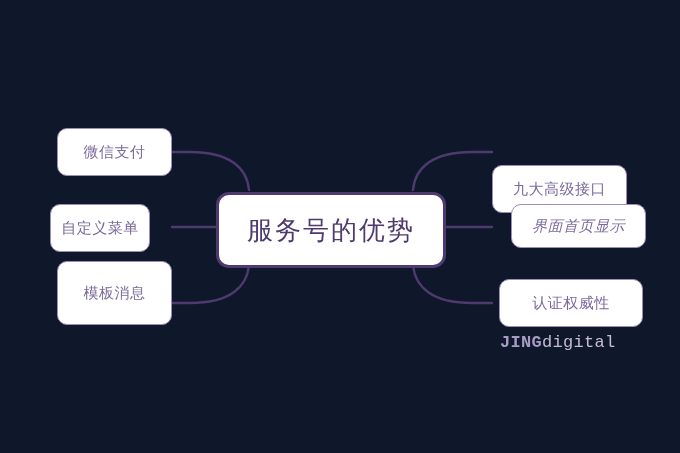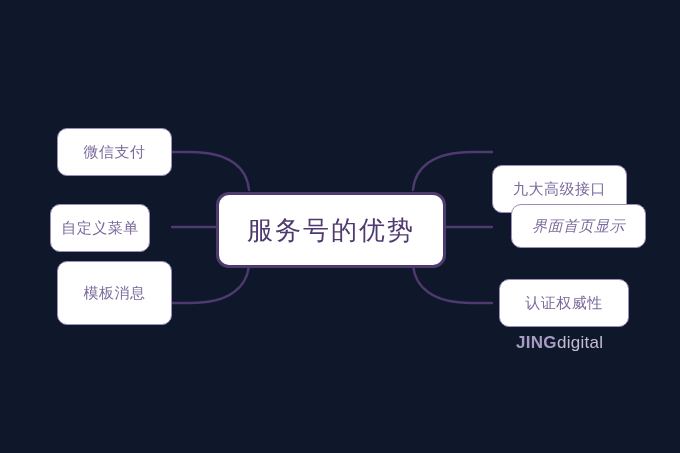--- a/index.html
+++ b/index.html
@@ -102,22 +102,22 @@
   <div class="node center-node" style="left:216px; top:192px; width:230px; height:76px;">
     <span>服务号的优势</span>
   </div>
 
   <div class="node leaf-node" style="left:492px; top:128px; width:135px; height:48px;margin-top:37px;">
     <span>九大高级接口</span>
   </div>
   <div class="node leaf-node" style="left:511px; top:204px; width:135px; height:44px;font-style:italic;">
     <span>界面首页显示</span>
   </div>
-  <div class="node leaf-node" style="left:499px; top:279px; width:130px; height:48px;">
+  <div class="node leaf-node" style="left:499px; top:279px; width:144px; height:48px;">
     <span>认证权威性</span>
   </div>
 
-  <div class="watermark" style="left:516px; top:333px;">
+  <div class="watermark" style="left:500px; top:333px;font-family:Liberation Mono, monospace;">
     <span class="wm-bold">JING</span>
     <span class="wm-light">digital</span>
   </div>
 
 </div>
 
 </body></html>

